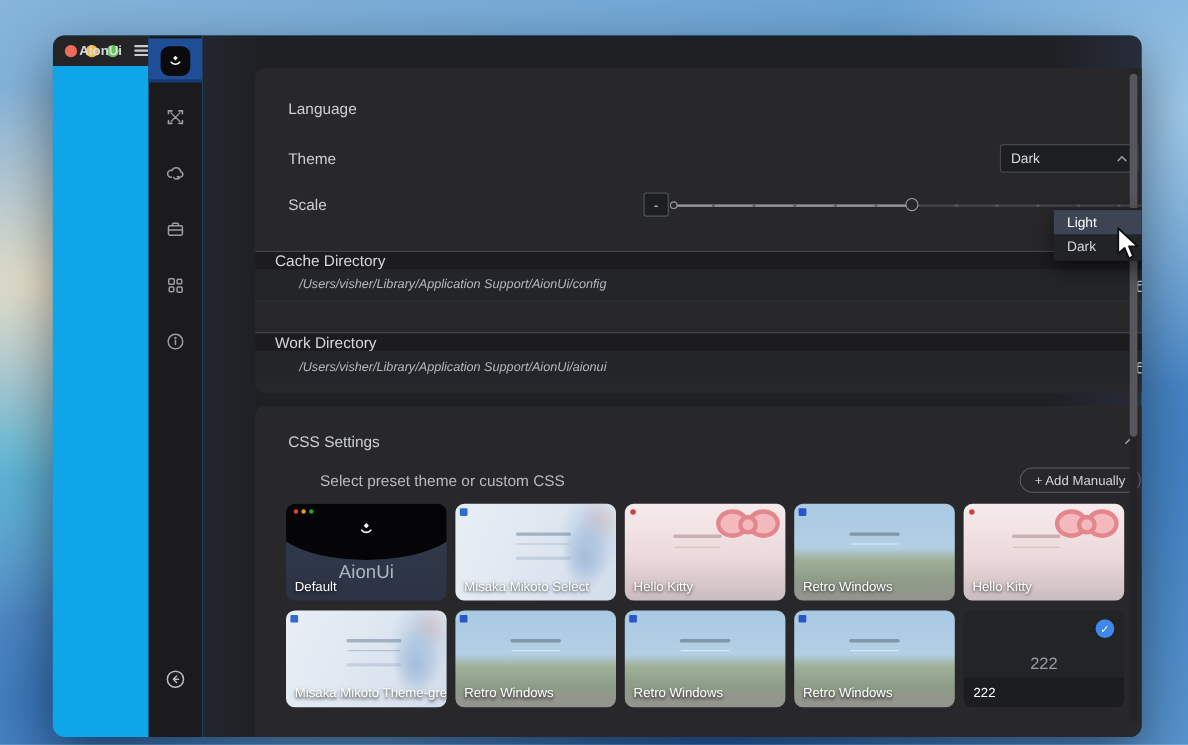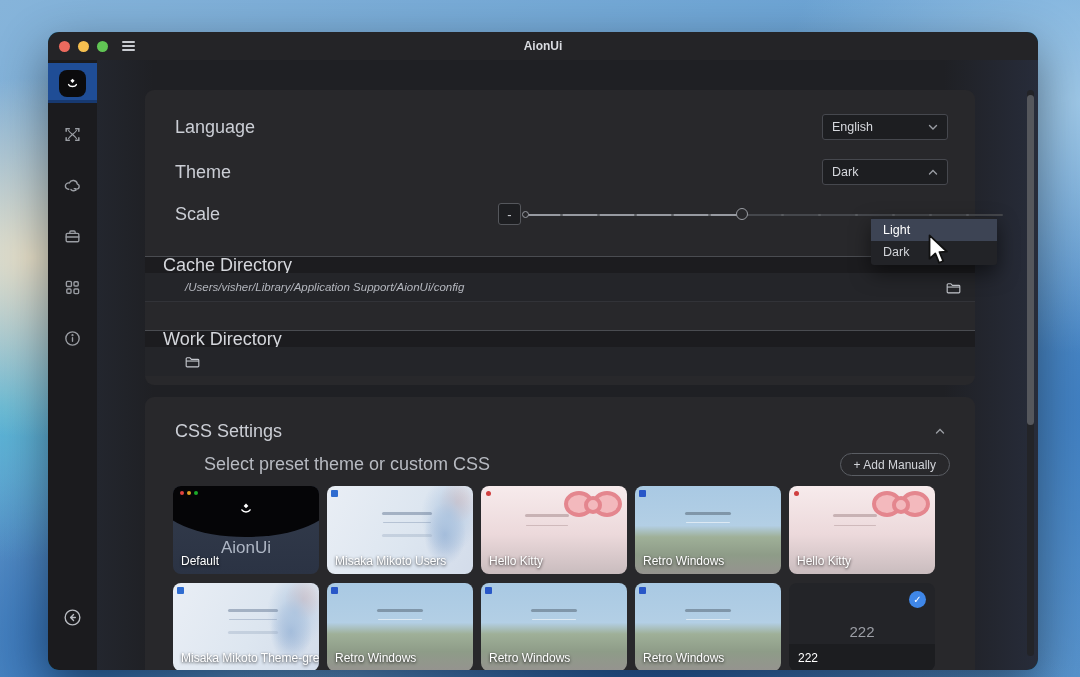--- a/index.html
+++ b/index.html
@@ -13,21 +13,21 @@
       radial-gradient(420px 380px at 8% 95%, #2e6cb3 0%, rgba(46,108,179,0) 65%),
       radial-gradient(500px 420px at 100% 15%, #9ec8e8 0%, rgba(158,200,232,0) 60%),
       radial-gradient(600px 500px at 103% 60%, #3f7fc2 0%, rgba(63,127,194,0) 65%),
       radial-gradient(700px 300px at 60% 104%, #1f56a0 0%, rgba(42,99,172,0) 60%),
       linear-gradient(135deg, #86b4da 0%, #6ba3d4 50%, #5c97cf 100%);
   }
   .window {
     position:absolute; left:48px; top:32px; width:990px; height:638px;
     background:#0ea5e9; border-radius:11px; overflow:hidden;
     box-shadow: 0 18px 50px rgba(0,0,0,.45);
-    display:flex; flex-direction:column;
+    display:flex; flex-direction:row;
   }
   
   .titlebar {
     height:28px; background:#242427; flex:0 0 28px;
     display:flex; align-items:center; position:relative;
   }
   .traffic { display:flex; gap:8px; margin-left:11px; }
   .light { width:11px; height:11px; border-radius:50%; }
   .light.red { background:#ec6a5e; }
   .light.yellow { background:#f5bf4f; }
@@ -56,21 +56,21 @@
     background: linear-gradient(to right, #23262e 0%, #1f2024 6%, #1f2024 90%, #272c3a 100%);
   }
   
   .card {
     position:absolute; left:48px; width:830px;
     background:#28282b; border-radius:9px;
   }
   .card.settings { top:30px; height:295px; }
   .card.css { top:337px; height:380px; }
   .row { position:absolute; left:30px; right:30px; display:flex; align-items:center; }
-  .lbl { font-size:18px; color:#cbced5; }
+  .lbl { font-size:14px; color:#cbced5; }
   .select {
     position:absolute; width:126px; height:26px; background:#1d1e21;
     border:1px solid #46484e; border-radius:3px; display:flex; align-items:center;
     padding:0 9px; cursor:pointer; font-size:12.5px; color:#d7d9de; justify-content:space-between;
   }
   .select svg { flex:0 0 auto; }
   
   .minus-btn {
     position:absolute; left:353px; top:113px; width:23px; height:22px;
     background:#1d1e21; border:1px solid #55575c; border-radius:3px;
@@ -247,26 +247,20 @@
         </span>
       </div>
     </div>
 
     <div class="main">
 
       <div class="card settings">
         <div class="row" style="top:24px; height:26px;">
           <span class="lbl">Language</span>
         </div>
-        <div class="select" style="left:677px; top:24px;">
-          <span>English</span>
-          <svg width="10" height="7" viewBox="0 0 10 7" fill="none" stroke="#9a9da3" stroke-width="1.4" stroke-linecap="round">
-              <path d="M1.5 1.5 L5 5 L8.5 1.5"></path>
-            </svg>
-        </div>
 
         <div class="row" style="top:69px; height:26px;">
           <span class="lbl">Theme</span>
         </div>
         <div class="select" style="left:677px; top:69px;">
           <span>Dark</span>
           <svg width="10" height="7" viewBox="0 0 10 7" fill="none" stroke="#9a9da3" stroke-width="1.4" stroke-linecap="round">
               <path d="M1.5 5 L5 1.5 L8.5 5"></path>
             </svg>
         </div>
@@ -303,20 +297,21 @@
               <path d="M1.2 4 a1 1 0 0 1 1-1 h3.1 l1.5 1.7 h7 a1 1 0 0 1 1 1 V11.8 a1 1 0 0 1 -1 1 H2.2 a1 1 0 0 1 -1-1 Z"></path>
               <path d="M1.2 6.5 h13.6"></path>
             </svg>
           </span>
         </div>
 
         <div class="dir-head" style="top:240px;">
           <span class="lbl">Work Directory</span>
         </div>
         <div class="dir-input" style="top:257px; border-bottom:none;">
+          <span class="path">/Users/visher/Library/Application Support/AionUi/aionui</span>
           <span class="folder-btn">
             <svg width="15" height="13" viewBox="0 0 16 14" fill="none" stroke="#c6c9cf" stroke-width="1.2" stroke-linejoin="round">
               <path d="M1.2 4 a1 1 0 0 1 1-1 h3.1 l1.5 1.7 h7 a1 1 0 0 1 1 1 V11.8 a1 1 0 0 1 -1 1 H2.2 a1 1 0 0 1 -1-1 Z"></path>
               <path d="M1.2 6.5 h13.6"></path>
             </svg>
           </span>
         </div>
       </div>
 
       <div class="card css">
@@ -345,21 +340,21 @@
                 <path d="M12 6 L14.6 8.6 L12 11.2 L9.4 8.6 Z" fill="#fff" stroke="none"></path>
                 <path d="M7.5 13 C9.3 16 14.7 16 16.5 13"></path>
               </svg>
             </span>
             <div class="preview-name">AionUi</div>
             <span class="tile-label">Default</span>
           </div>
 
           <div class="tile t-misaka">
             <div class="mini-ui"></div>
-            <span class="tile-label" style="color:#fff;">Misaka Mikoto Users</span>
+            <span class="tile-label" style="color:#fff;">Misaka Mikoto Select</span>
           </div>
 
           <div class="tile t-kitty">
             <span class="bow">
               <svg width="64" height="46" viewBox="0 0 64 46" fill="#f3b9bd" stroke="#e4868e" stroke-width="4">
                 <ellipse cx="18" cy="22" rx="13" ry="11"></ellipse>
                 <ellipse cx="46" cy="22" rx="13" ry="11"></ellipse>
                 <circle cx="32" cy="23" r="7" fill="#f3b9bd"></circle>
               </svg>
             </span>

